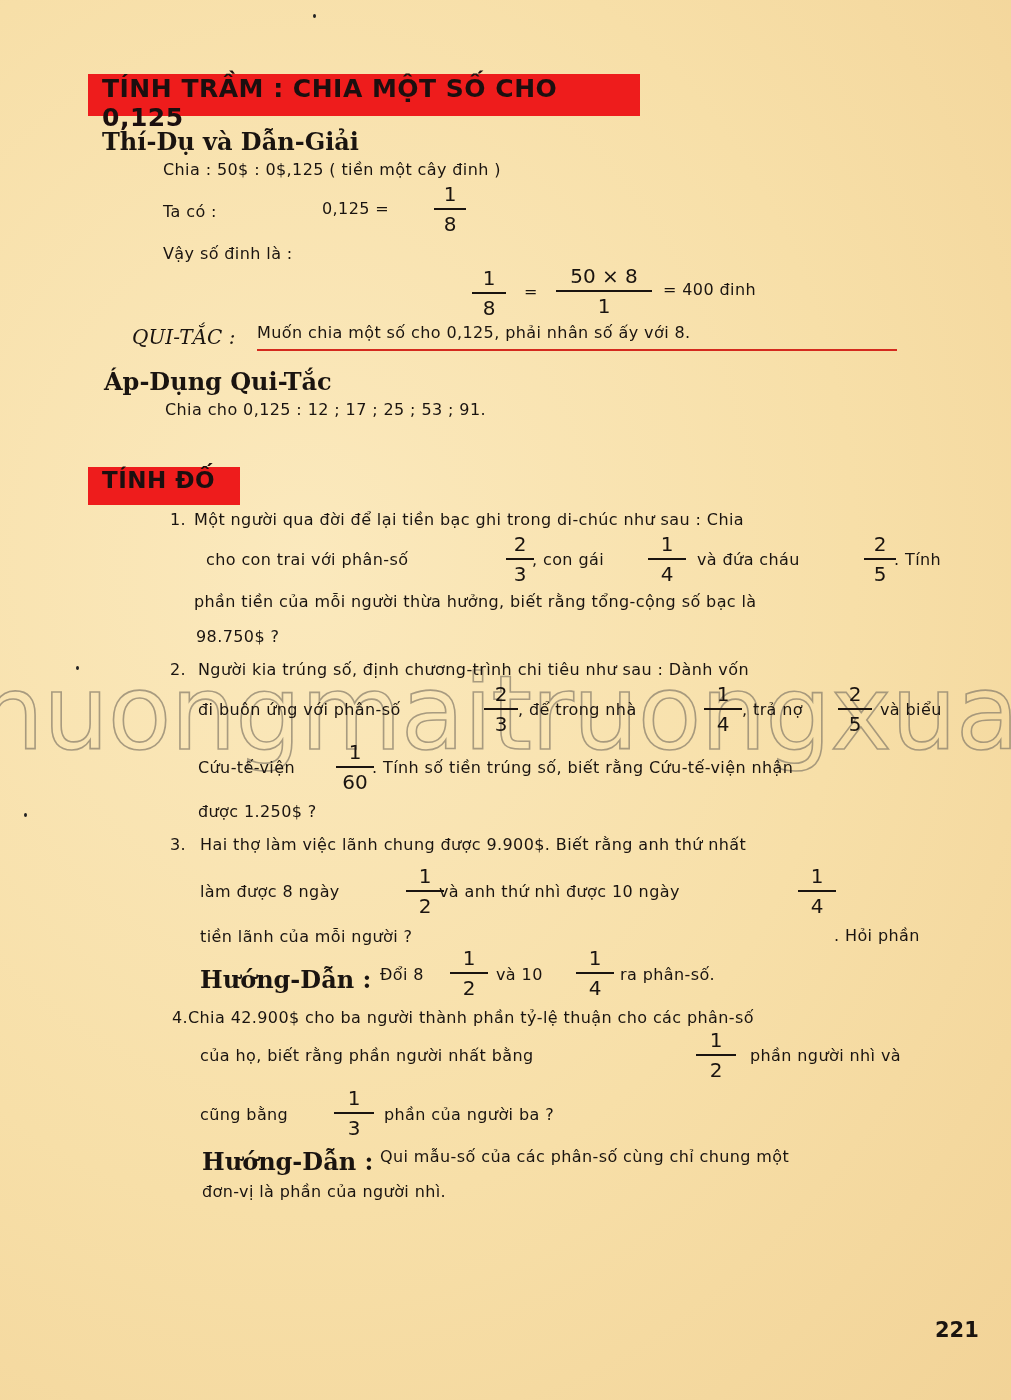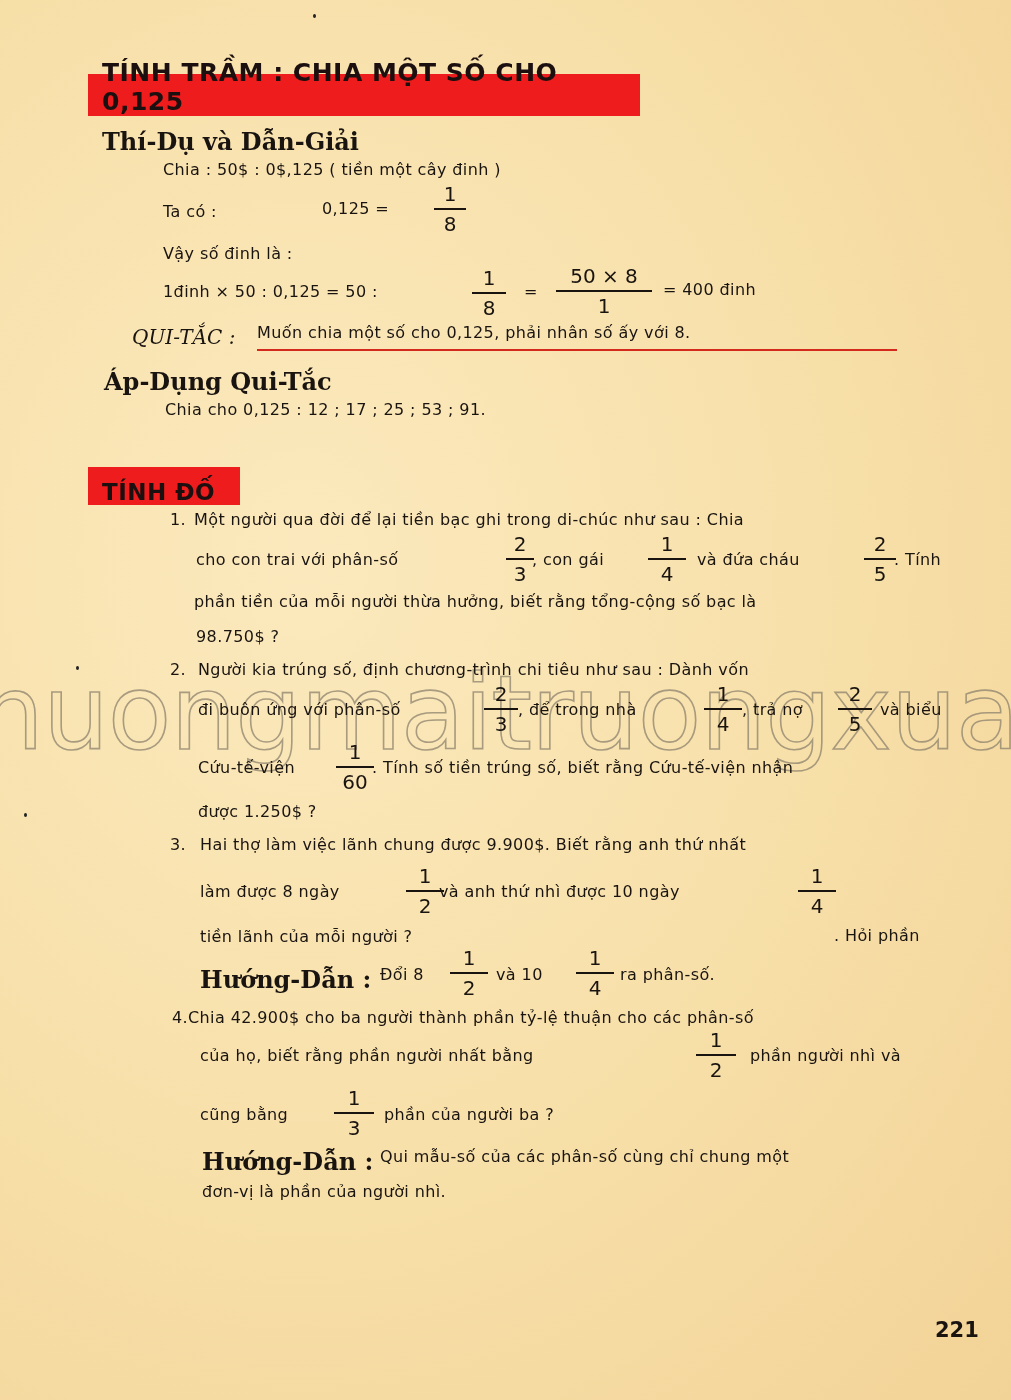--- a/index.html
+++ b/index.html
@@ -8,21 +8,21 @@
     background: radial-gradient(ellipse at 30% 40%, #fbe9bd 0%, #f7dfa8 55%, #f2d397 100%);
     font-family: "DejaVu Sans", sans-serif;
     color:#1a1410;
   }
   .page { position:absolute; inset:0; }
   .abs { position:absolute; white-space:nowrap; }
   .bar {
     position:absolute; background:#ee1c1c;
     font-family:"DejaVu Sans", sans-serif; font-weight:bold;
     color:#1b0f0f; letter-spacing:0.5px;
-    display:flex; align-items:flex-end; padding-left:14px; box-sizing:border-box;
+    display:flex; align-items:flex-start; padding-left:14px; box-sizing:border-box;
   }
   .serifb { font-family:"DejaVu Serif", serif; font-weight:bold; font-size:24px; }
   .txt { font-family:"DejaVu Sans", sans-serif; font-size:16px; letter-spacing:0.4px; }
   .ital { font-family:"DejaVu Serif", serif; font-style:italic; font-size:20px;text-align:right; }
   .frac-abs { position:absolute; display:flex; flex-direction:column; align-items:center; line-height:1; font-size:20px; }
   .frac-abs .num { padding:0 2px 4px; }
   .frac-abs .den { border-top:2px solid #1a1410; padding:4px 2px 0; min-width:100%; text-align:center; }
   .underline-red { position:absolute; height:2px; background:#d42a1e; }
   .watermark {
     position:absolute; left:-22px; top:652px;
@@ -52,21 +52,20 @@
 
   <div class="abs txt" style="left:163px;top:202px;">Ta có :</div>
   <div class="abs txt" style="left:322px;top:199px;">0,125  =</div>
   <div class="frac-abs" style="left:434px;top:184px;">
     <span class="num">1</span>
     <span class="den" style="min-width:28px;">8</span>
   </div>
 
   <div class="abs txt" style="left:163px;top:244px;">Vậy  số  đinh  là :</div>
 
-  <div class="abs txt" style="left:163px;top:282px;">1đinh × 50 : 0,125 = 50 :</div>
   <div class="frac-abs" style="left:472px;top:268px;">
     <span class="num">1</span>
     <span class="den" style="min-width:30px;">8</span>
   </div>
   <div class="abs txt" style="left:524px;top:282px;">=</div>
   <div class="frac-abs" style="left:556px;top:266px;">
     <span class="num">50 × 8</span>
     <span class="den" style="min-width:92px;">1</span>
   </div>
   <div class="abs txt" style="left:663px;top:280px;">= 400 đinh</div>
@@ -78,21 +77,21 @@
   <div class="abs serifb" style="left:104px;top:367px;">Áp-Dụng Qui-Tắc</div>
   <div class="abs txt" style="left:165px;top:400px;">Chia cho 0,125 :  12 ;  17 ;  25 ;  53 ;  91.</div>
 
   <div class="bar" style="left:88px;top:467px;width:152px;height:38px;font-size:23px;">
     <span>TÍNH ĐỐ</span>
   </div>
 
   <div>
     <div class="abs txt" style="left:170px;top:510px;">1.</div>
     <div class="abs txt" style="left:194px;top:510px;">Một người qua đời để lại tiền bạc ghi trong di-chúc như sau : Chia</div>
-    <div class="abs txt" style="left:196px;top:550px;">cho  con  trai  với  phân-số</div>
+    <div class="abs txt" style="left:206px;top:550px;">cho  con  trai  với  phân-số</div>
     <div class="frac-abs" style="left:506px;top:534px;">
       <span class="num">2</span>
         <span class="den" style="min-width:24px;">3</span>
     </div>
     <div class="abs txt" style="left:532px;top:550px;">, con  gái</div>
     <div class="frac-abs" style="left:648px;top:534px;">
       <span class="num">1</span>
         <span class="den" style="min-width:34px;">4</span>
     </div>
     <div class="abs txt" style="left:697px;top:550px;">và  đứa  cháu</div>

